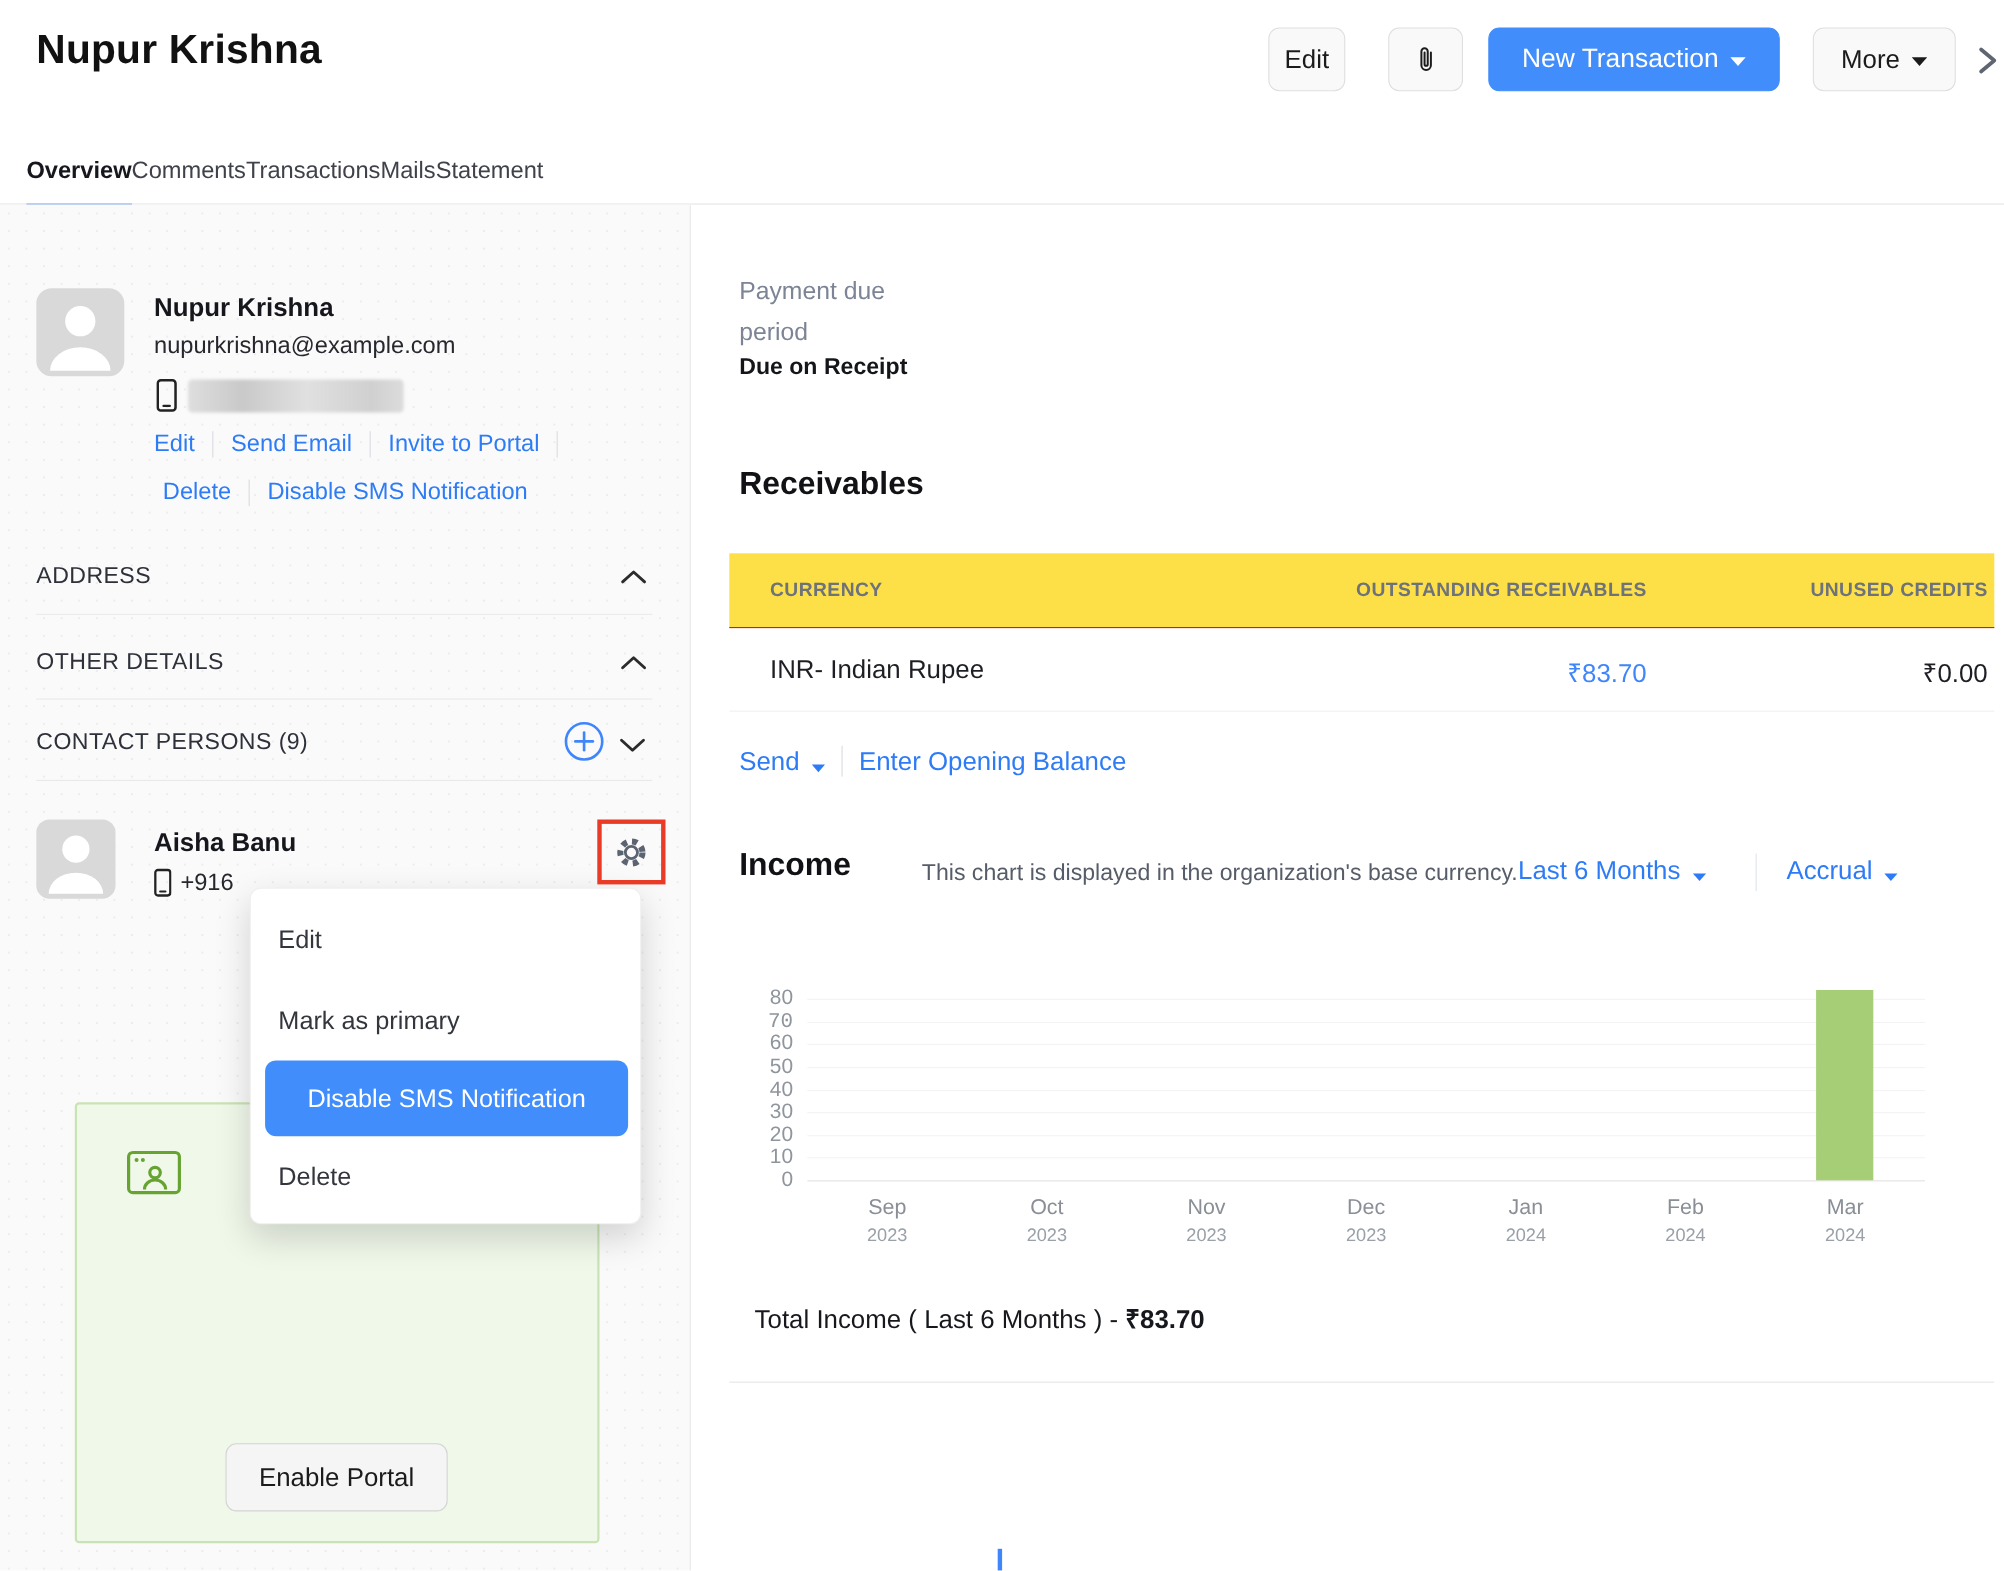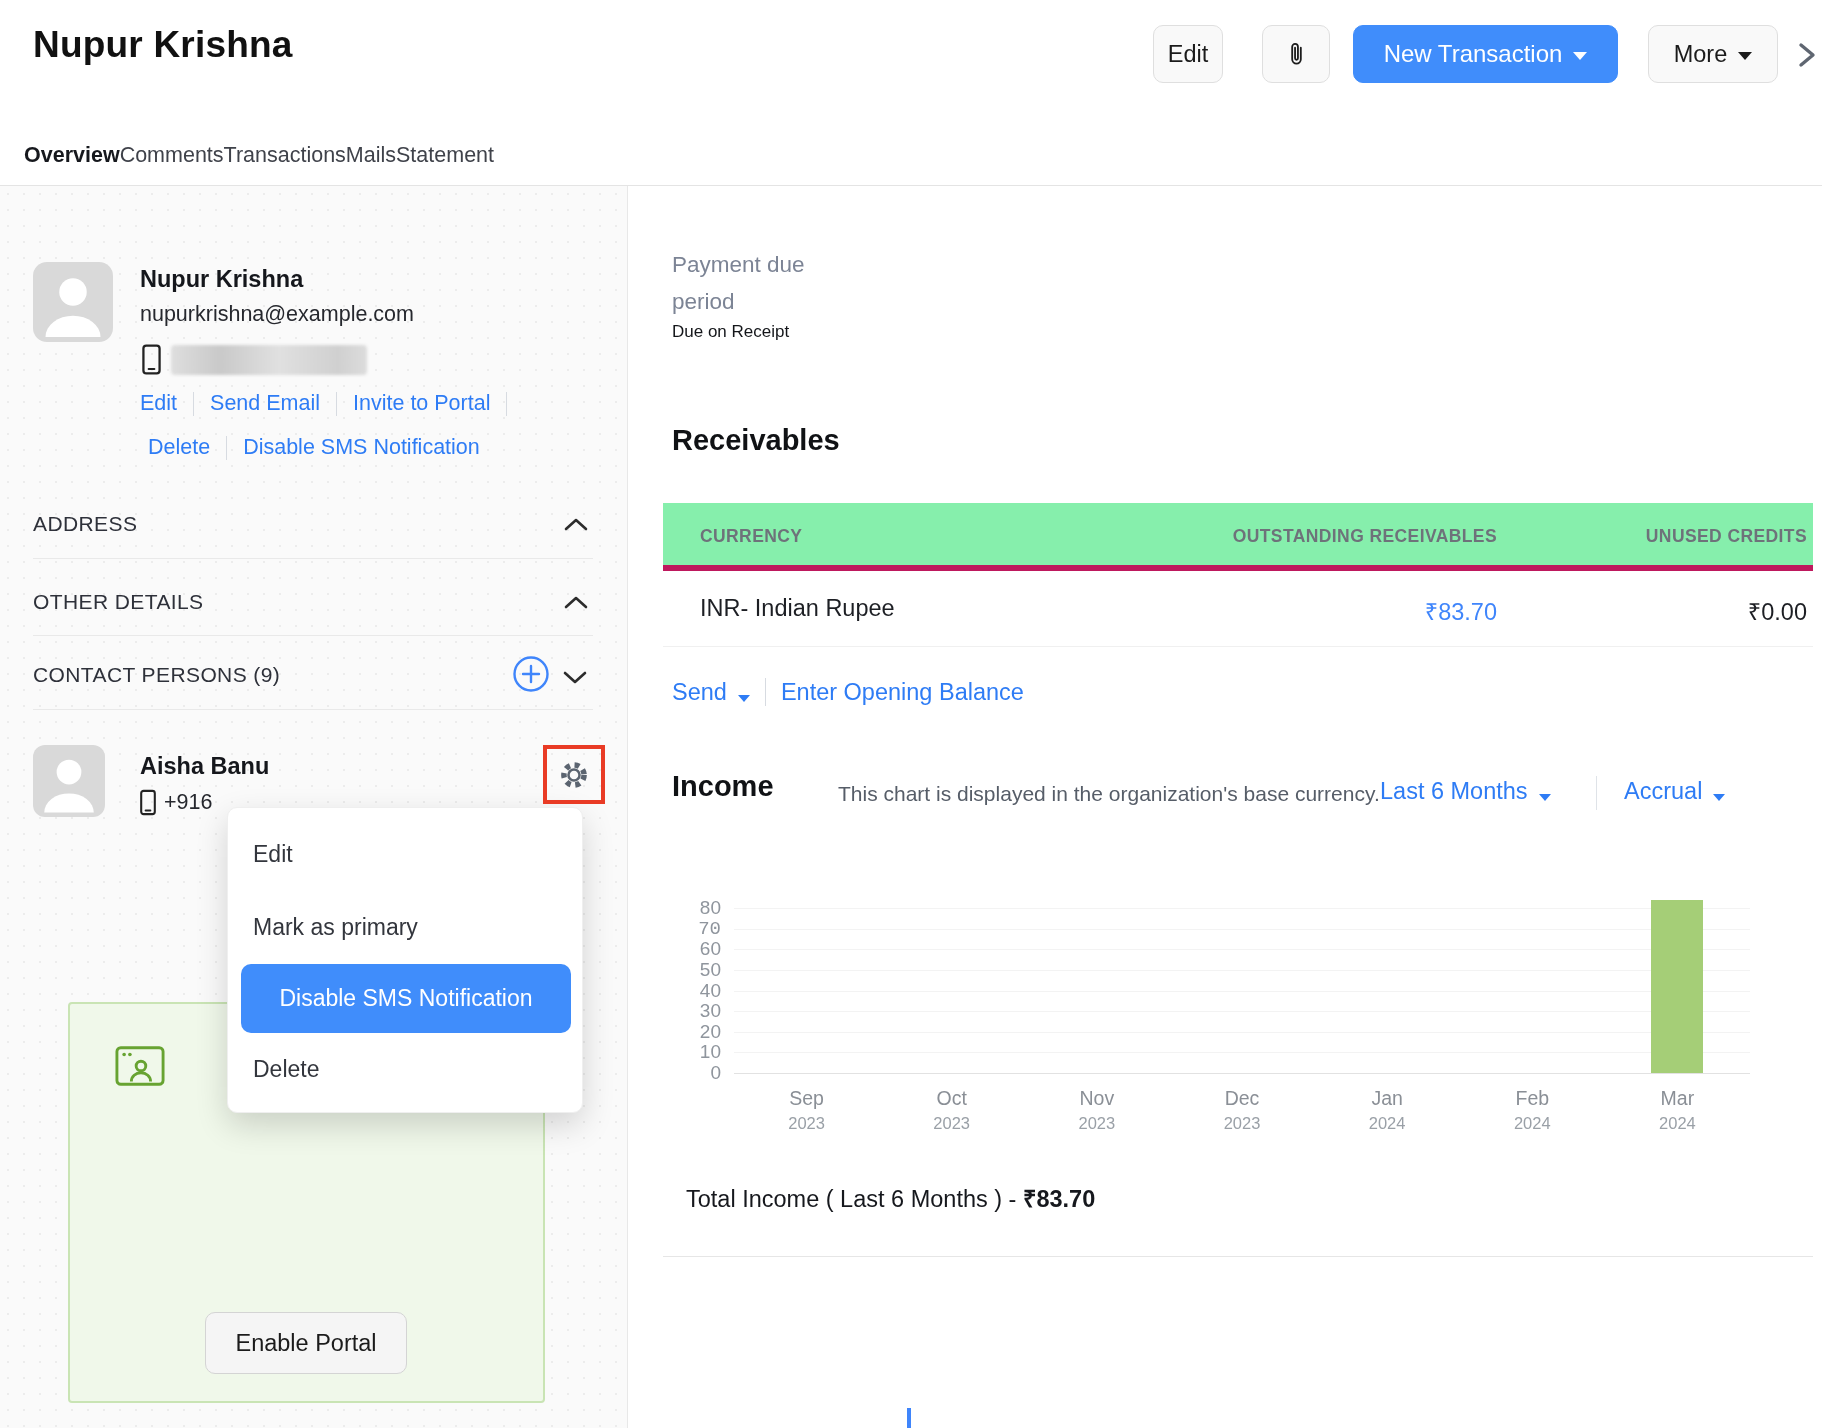--- a/index.html
+++ b/index.html
@@ -65,24 +65,24 @@
   .portal-box { position:absolute; left:68px; top:816px; width:477px; height:401px; background:#f0f8ea;
                 border:2px solid #c9e4b4; border-radius:4px; z-index:1; }
   .portal-icon { position:absolute; left:45px; top:40px; }
   .portal-text { position:absolute; left:107px; top:26px; font-size:22.5px; color:#2c2f36; line-height:44px; }
   .portal-link { color:#2e7cf5; cursor:pointer; }
   .portal-btn { position:absolute; left:135px; top:308px; width:202px; height:62px; background:#f5f5f5;
                 border:1px solid #d4d4d4; border-radius:10px; font-size:23.5px; color:#1b1b1b;
                 display:flex; align-items:center; justify-content:center; cursor:pointer; }
   
   .pay-label { position:absolute; left:672px; top:246px; width:175px; font-size:22.5px; color:#7c8495; line-height:37px; }
-  .pay-value { position:absolute; left:672px; top:322px; font-size:17px; color:#14161a; }
+  .pay-value { position:absolute; left:672px; top:322px; font-size:21px; color:#14161a;font-weight:bold; }
   .recv-title { position:absolute; left:672px; top:424px; font-size:29px; font-weight:700; color:#101215; }
   .recv-table { position:absolute; left:663px; top:503px; width:1150px; }
-  .recv-head { position:relative; height:68px; background:#86efac; border-bottom:6px solid #be185d; }
+  .recv-head { position:relative; height:68px; background:#fde047; border-bottom:1px solid #be185d; }
   .recv-head span { position:absolute; top:23px; font-size:17.5px; color:#6e727a; letter-spacing:.4px; font-weight:700; }
   .rh-c1 { left:37px; } .rh-c2 { right:316px; } .rh-c3 { right:6px; }
   .recv-row { position:relative; height:76px; border-bottom:1px solid #f0f0f0; }
   .recv-row span { position:absolute; top:24px; font-size:23.5px; }
   .rr-c1 { left:37px; color:#1d1f24; } .rr-c2 { right:316px; color:#3f85fb; cursor:pointer; } .rr-c3 { right:6px; color:#1d1f24; }
   .send-row { position:absolute; left:672px; top:678px; display:flex; align-items:center; font-size:23.5px; color:#2e7cf5; }
   .send-row .vsep { height:28px; margin:0 15px; }
   .send-caret { border-top-width:7px; border-left-width:6px; border-right-width:6px; }
   .income-title { position:absolute; left:672px; top:770px; font-size:29px; font-weight:700; color:#101215; }
   .income-sub { position:absolute; left:838px; top:782px; font-size:21px; color:#565d68; }

